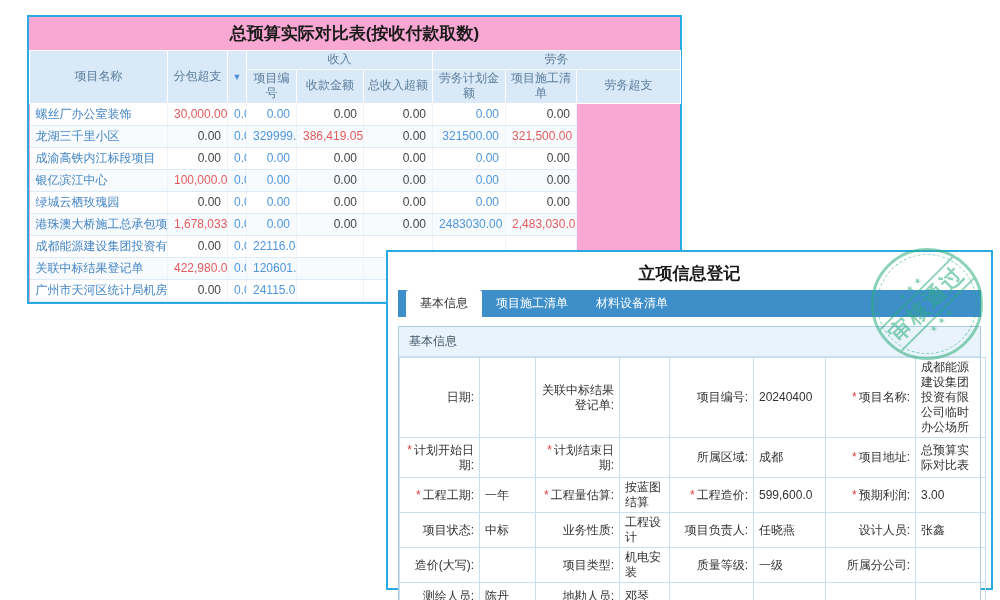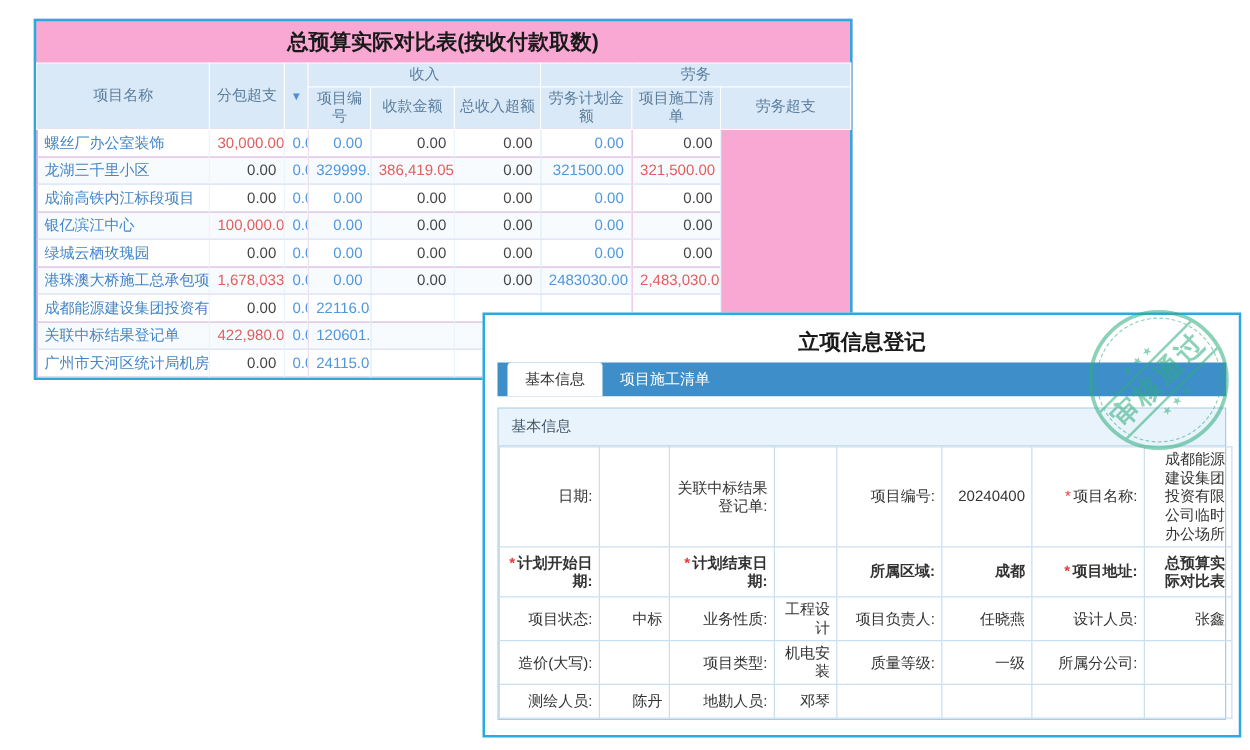--- a/index.html
+++ b/index.html
@@ -60,21 +60,21 @@
   }
   .section { margin:9px 10px 0; border:1px solid #a9cbe6; background:#fff; }
   .sec-head {
     background:#e9f3fb; font-size:12px; color:#44586b;
     padding:6px 10px; border-bottom:1px solid #c9dff0;
   }
   table.form {
     border-collapse:collapse; table-layout:fixed; width:100%;
     font-size:12px; color:#333;
   }
-  table.form td { border:1px solid #c9dff0; padding:2px 5px; line-height:1.25;text-align:right; }
+  table.form td { border:1px solid #c9dff0; padding:2px 5px; line-height:1.25; }
   td.lbl { text-align:right; color:#333; }
   td.val { text-align:left; word-break:break-all; color:#333; }
   .star { color:#e23c3c; margin-right:2px; }
 
   
   #stamp {
     position:absolute; right:8px; top:-4px; width:112px; height:112px;
     z-index:6; opacity:.55; transform:rotate(-45deg); pointer-events:none;
   }
   .stamp-outer {
@@ -220,20 +220,21 @@
       </tbody>
   </table>
 </div>
 
 <div id="form-panel">
   <div class="p2-title">立项信息登记</div>
 
   <div class="tabs">
     <div class="tab active">基本信息</div>
     <div class="tab">项目施工清单</div>
+    <div class="tab">材料设备清单</div>
   </div>
 
   <div class="section">
     <div class="sec-head">基本信息</div>
     <table class="form">
       <colgroup>
         <col style="width:80px">
           <col style="width:56px">
           <col style="width:84px">
           <col style="width:50px">
@@ -246,29 +247,39 @@
           <tr style="height: 76px;">
             <td class="lbl">日期:</td>
             <td class="val"></td>
             <td class="lbl">关联中标结果登记单:</td>
             <td class="val"></td>
             <td class="lbl">项目编号:</td>
             <td class="val">20240400</td>
             <td class="lbl"><span class="star">*</span>项目名称:</td>
             <td class="val">成都能源建设集团投资有限公司临时办公场所</td>
           </tr>
-          <tr style="height: 40px; font-weight: bold;">
+          <tr style="height: 40px;">
             <td class="lbl"><span class="star">*</span>计划开始日期:</td>
             <td class="val"></td>
             <td class="lbl"><span class="star">*</span>计划结束日期:</td>
             <td class="val"></td>
             <td class="lbl">所属区域:</td>
             <td class="val">成都</td>
             <td class="lbl"><span class="star">*</span>项目地址:</td>
             <td class="val">总预算实际对比表</td>
+          </tr>
+          <tr style="height: 34px;">
+            <td class="lbl"><span class="star">*</span>工程工期:</td>
+            <td class="val">一年</td>
+            <td class="lbl"><span class="star">*</span>工程量估算:</td>
+            <td class="val">按蓝图结算</td>
+            <td class="lbl"><span class="star">*</span>工程造价:</td>
+            <td class="val">599,600.0</td>
+            <td class="lbl"><span class="star">*</span>预期利润:</td>
+            <td class="val">3.00</td>
           </tr>
           <tr style="height: 29px;">
             <td class="lbl">项目状态:</td>
             <td class="val">中标</td>
             <td class="lbl">业务性质:</td>
             <td class="val">工程设计</td>
             <td class="lbl">项目负责人:</td>
             <td class="val">任晓燕</td>
             <td class="lbl">设计人员:</td>
             <td class="val">张鑫</td>

